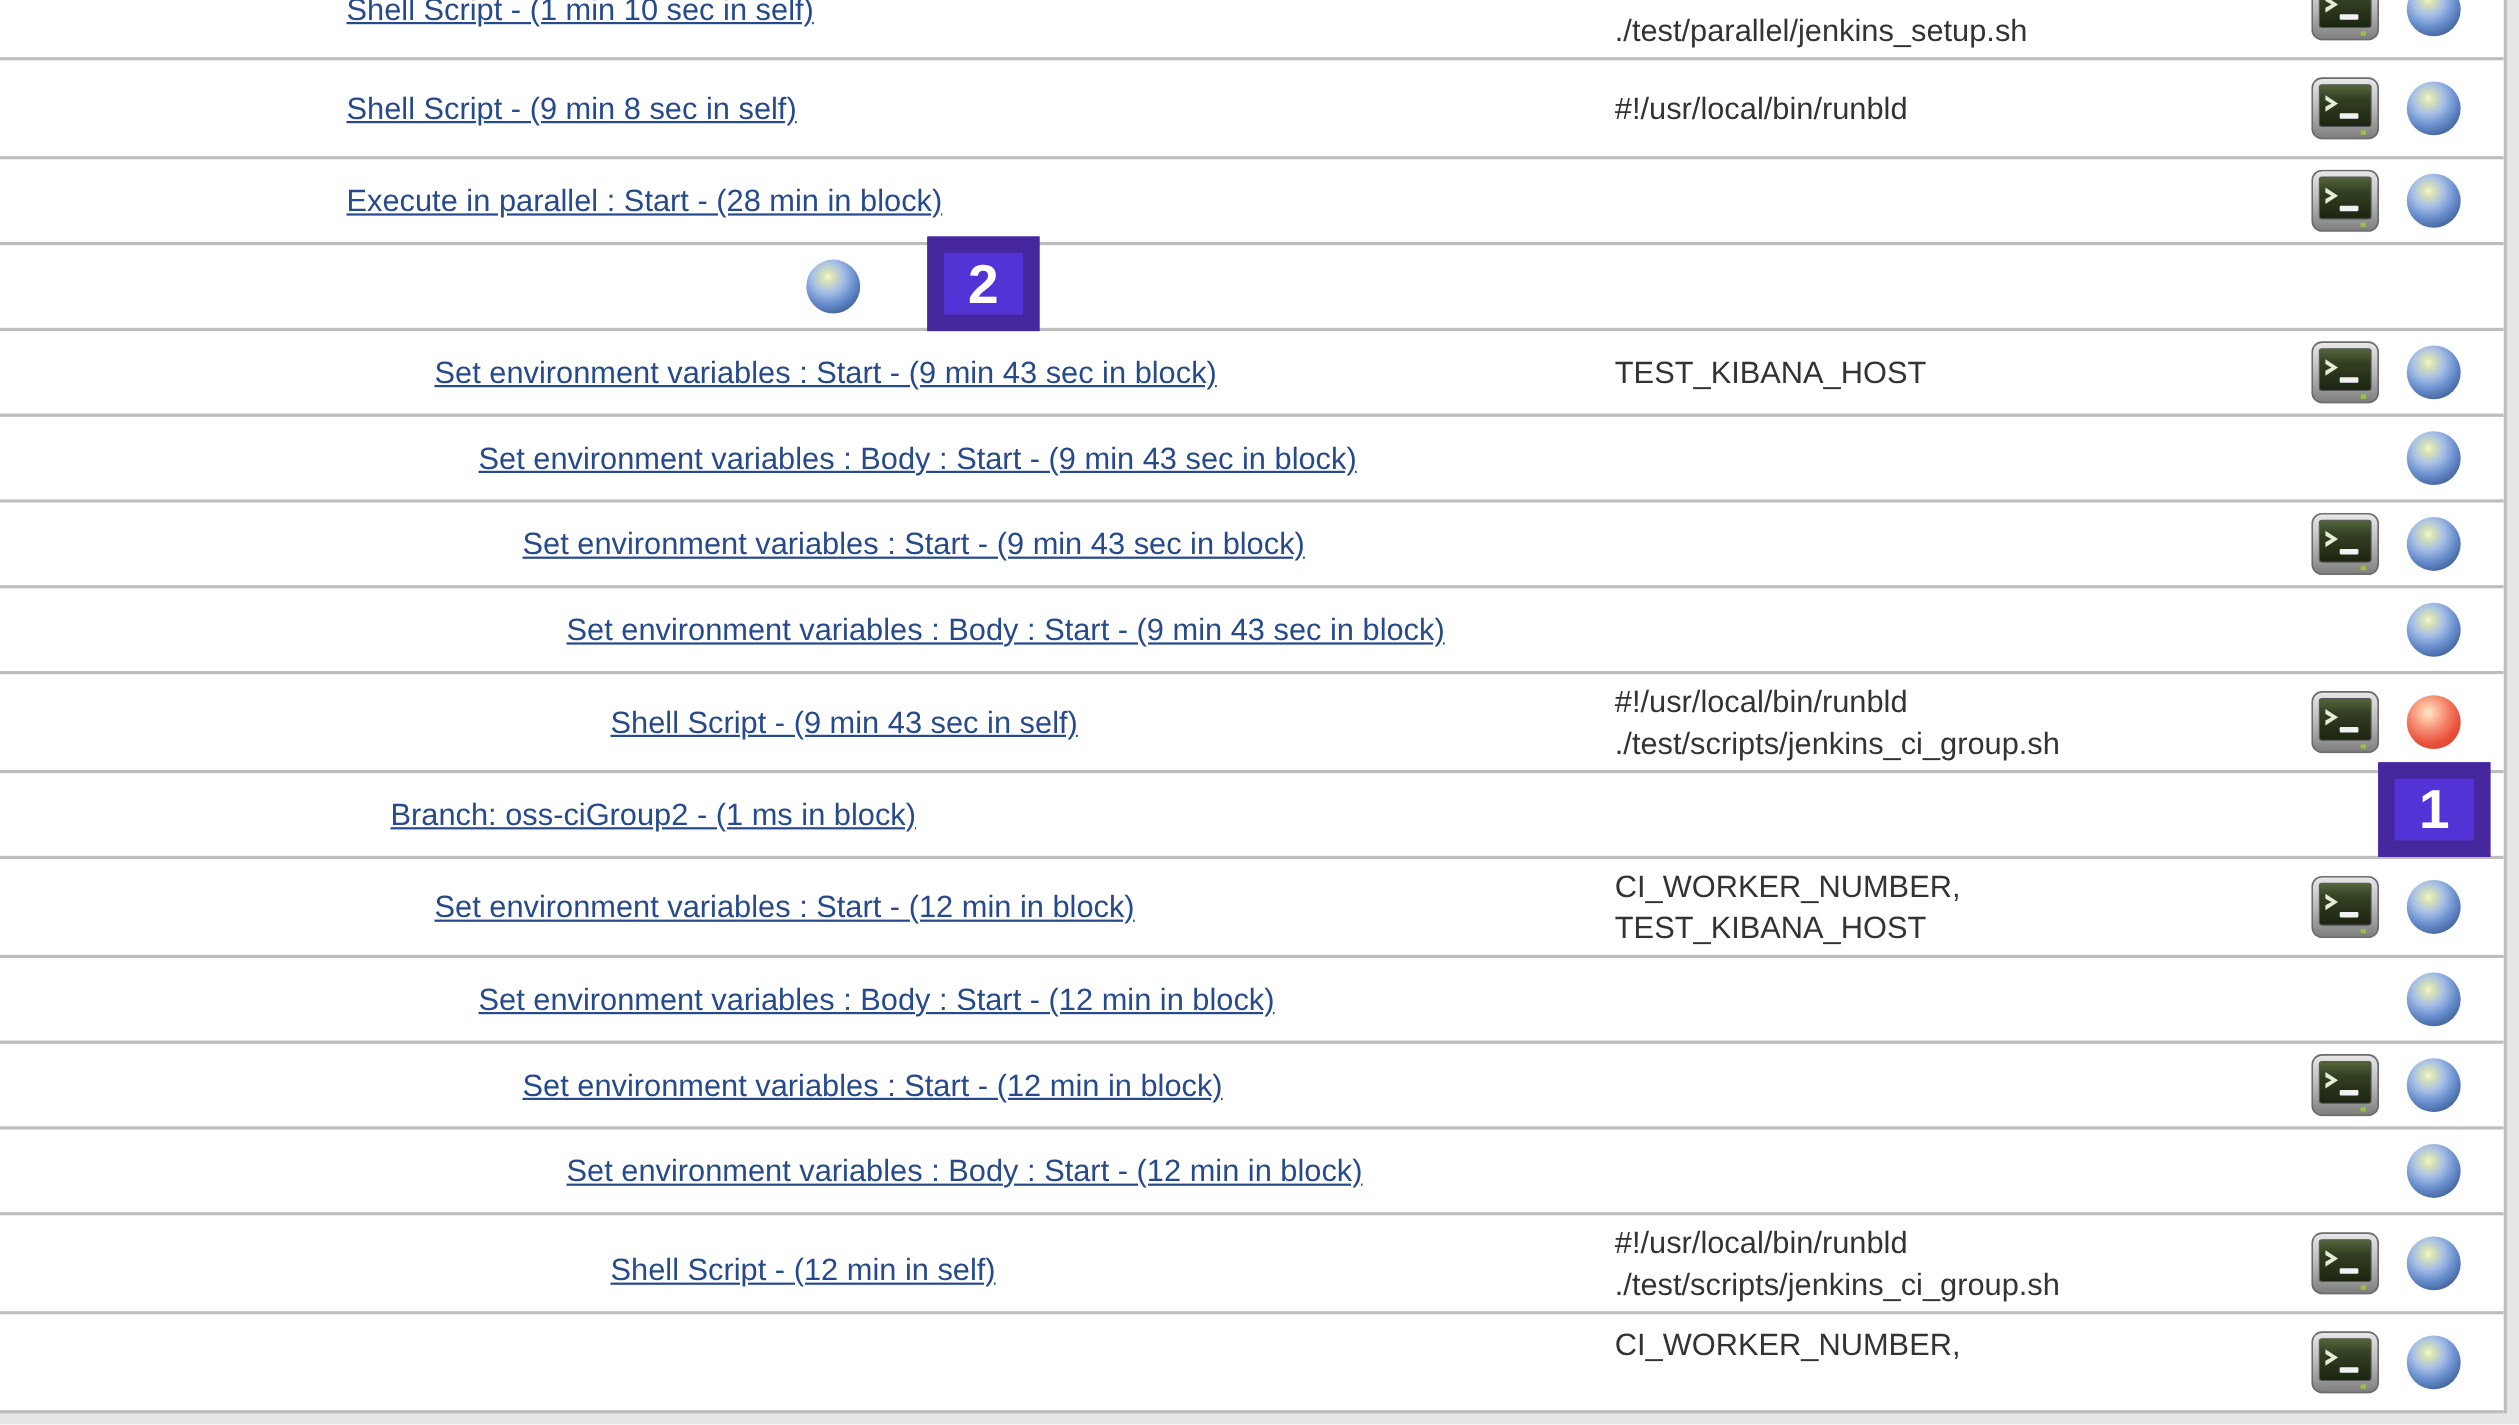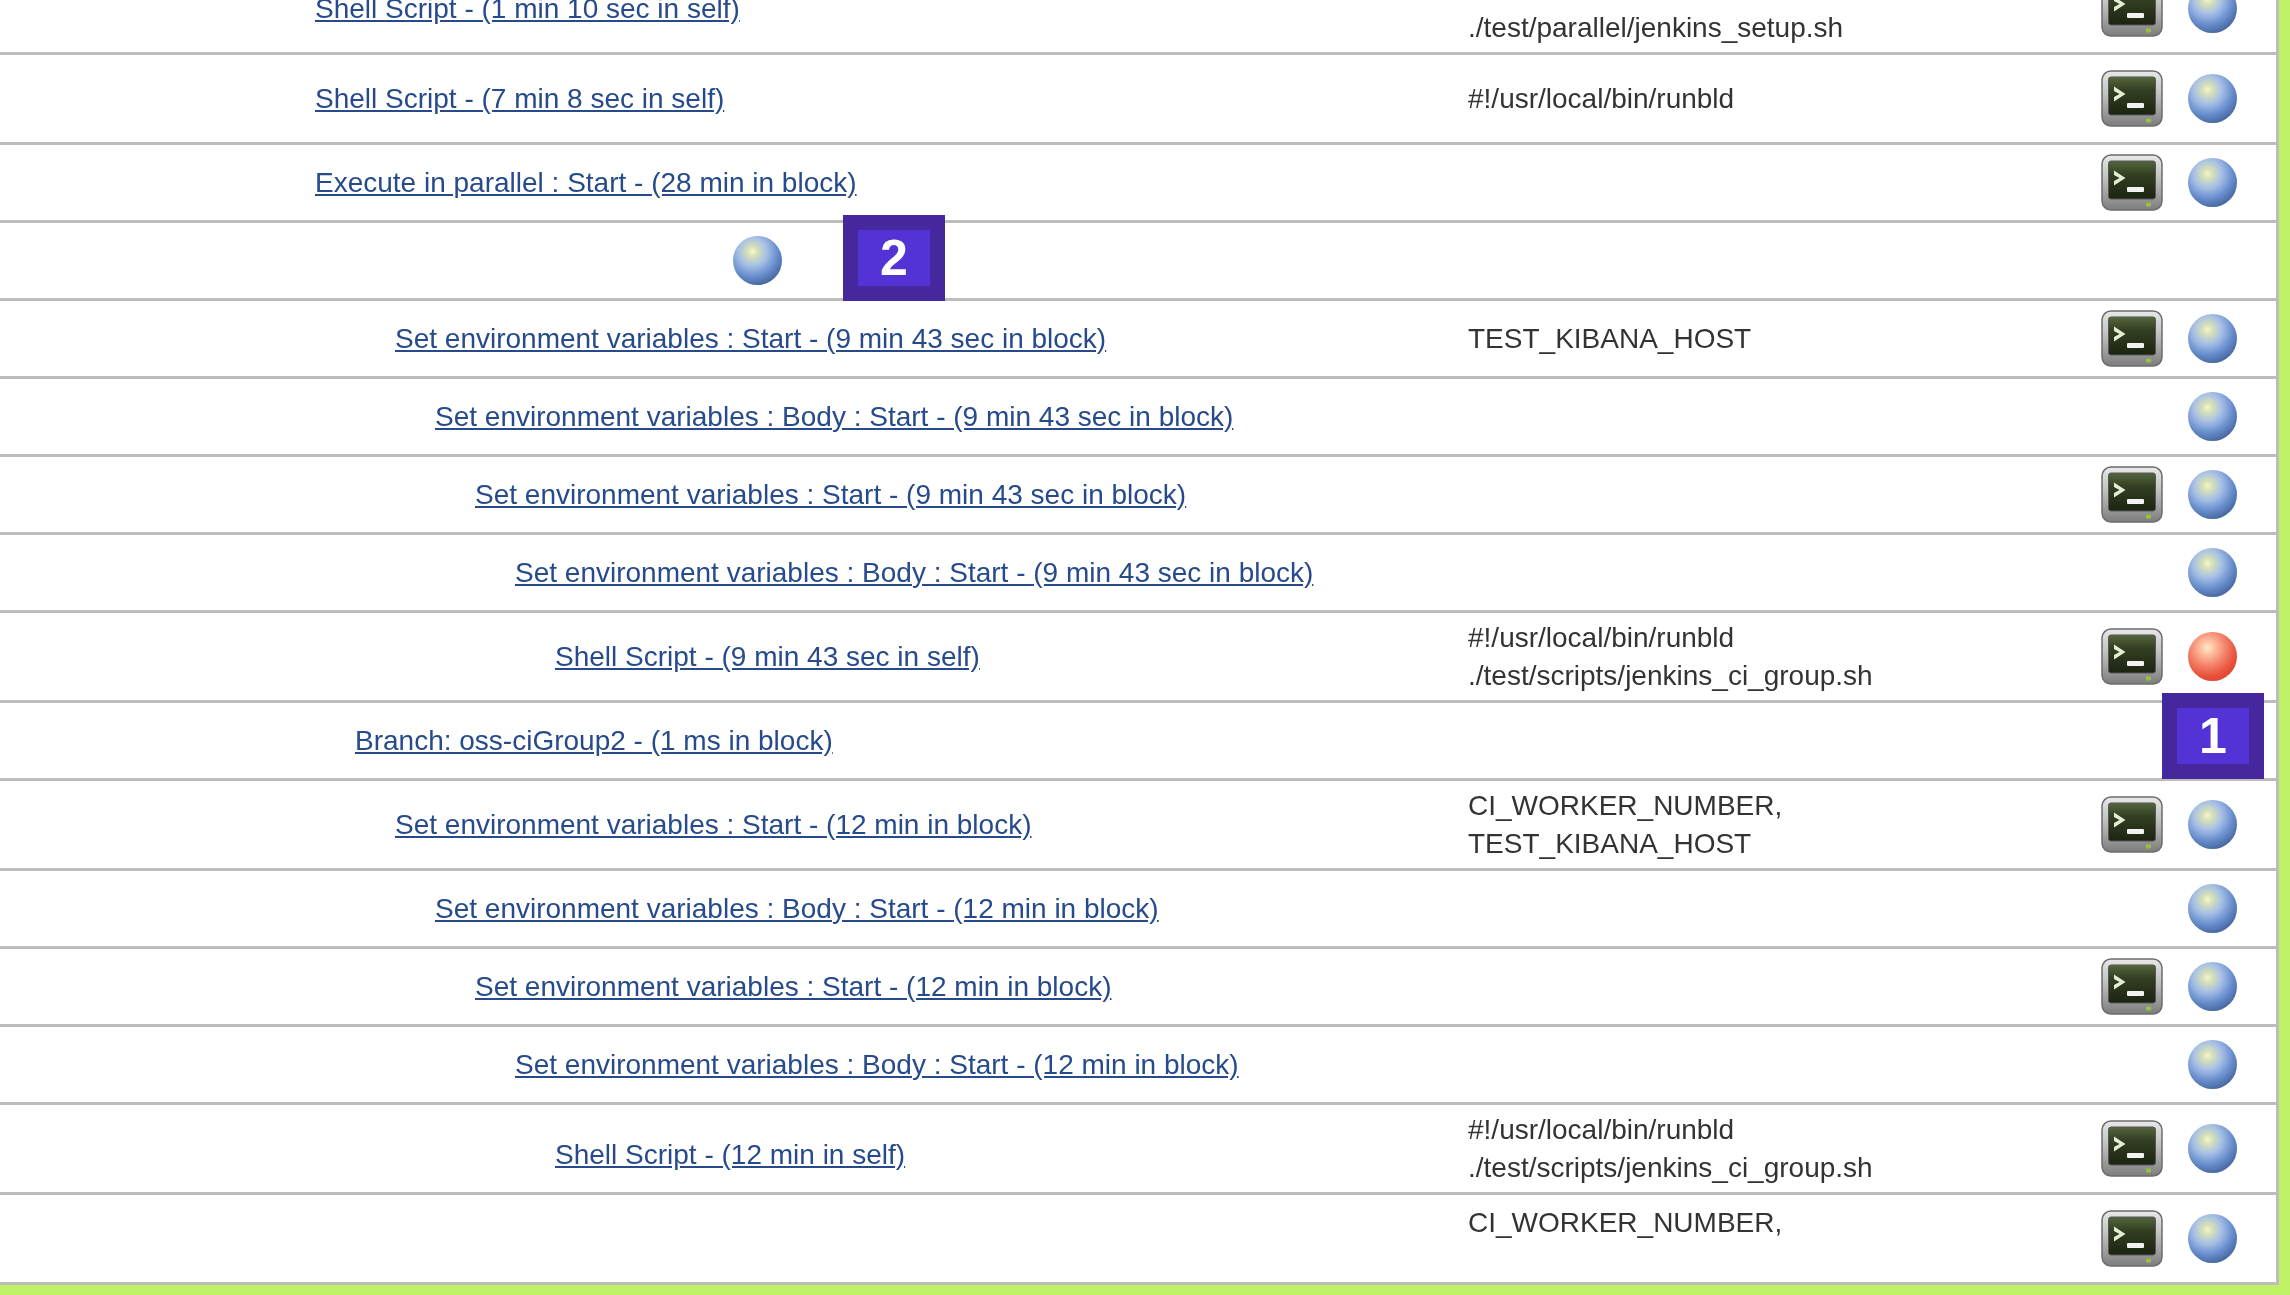--- a/index.html
+++ b/index.html
@@ -1,21 +1,21 @@
 <!DOCTYPE html>
 <html><head>
 <meta charset="utf-8">
 <style>
   html, body { margin: 0; padding: 0; background: #ffffff; }
   #viewport {
     position: relative;
     width: 2290px;
     height: 1295px;
     overflow: hidden;
-    background: #bef264;
+    background: #e5e5e5;
     font-family: "Liberation Sans", sans-serif;
   }
   #steps-table {
     position: absolute;
     top: -35px;
     left: 0;
     width: 2276px;
     border-right: 3px solid #bdbdbd;
   }
   .row {
@@ -119,21 +119,21 @@
       <rect x="45" y="48.5" width="5" height="4" rx="1" fill="#97c23c"></rect>
     </svg>
   </span>
         </div>
     <div class="cell cell-ball">
       <span class="ball blue"></span>
     </div>
   </div>
       <div class="row tall">
     <div class="cell cell-step">
-      <a href="#" class="step-link" style="margin-left: 315px;">Shell Script - (7 min 8 sec in self)</a>
+      <a href="#" class="step-link" style="margin-left: 315px;">Shell Script - (9 min 8 sec in self)</a>
     </div>
     <div class="cell cell-args">
           <div>#!/usr/local/bin/runbld</div>
         </div>
     <div class="cell cell-console">
           <span class="console-icon">
     <svg width="62" height="57" viewBox="0 0 62 57" aria-hidden="true">
       <defs>
         <linearGradient id="bezG" x1="0" y1="0" x2="0" y2="1">
           <stop offset="0" stop-color="#e8e8e8"></stop>

